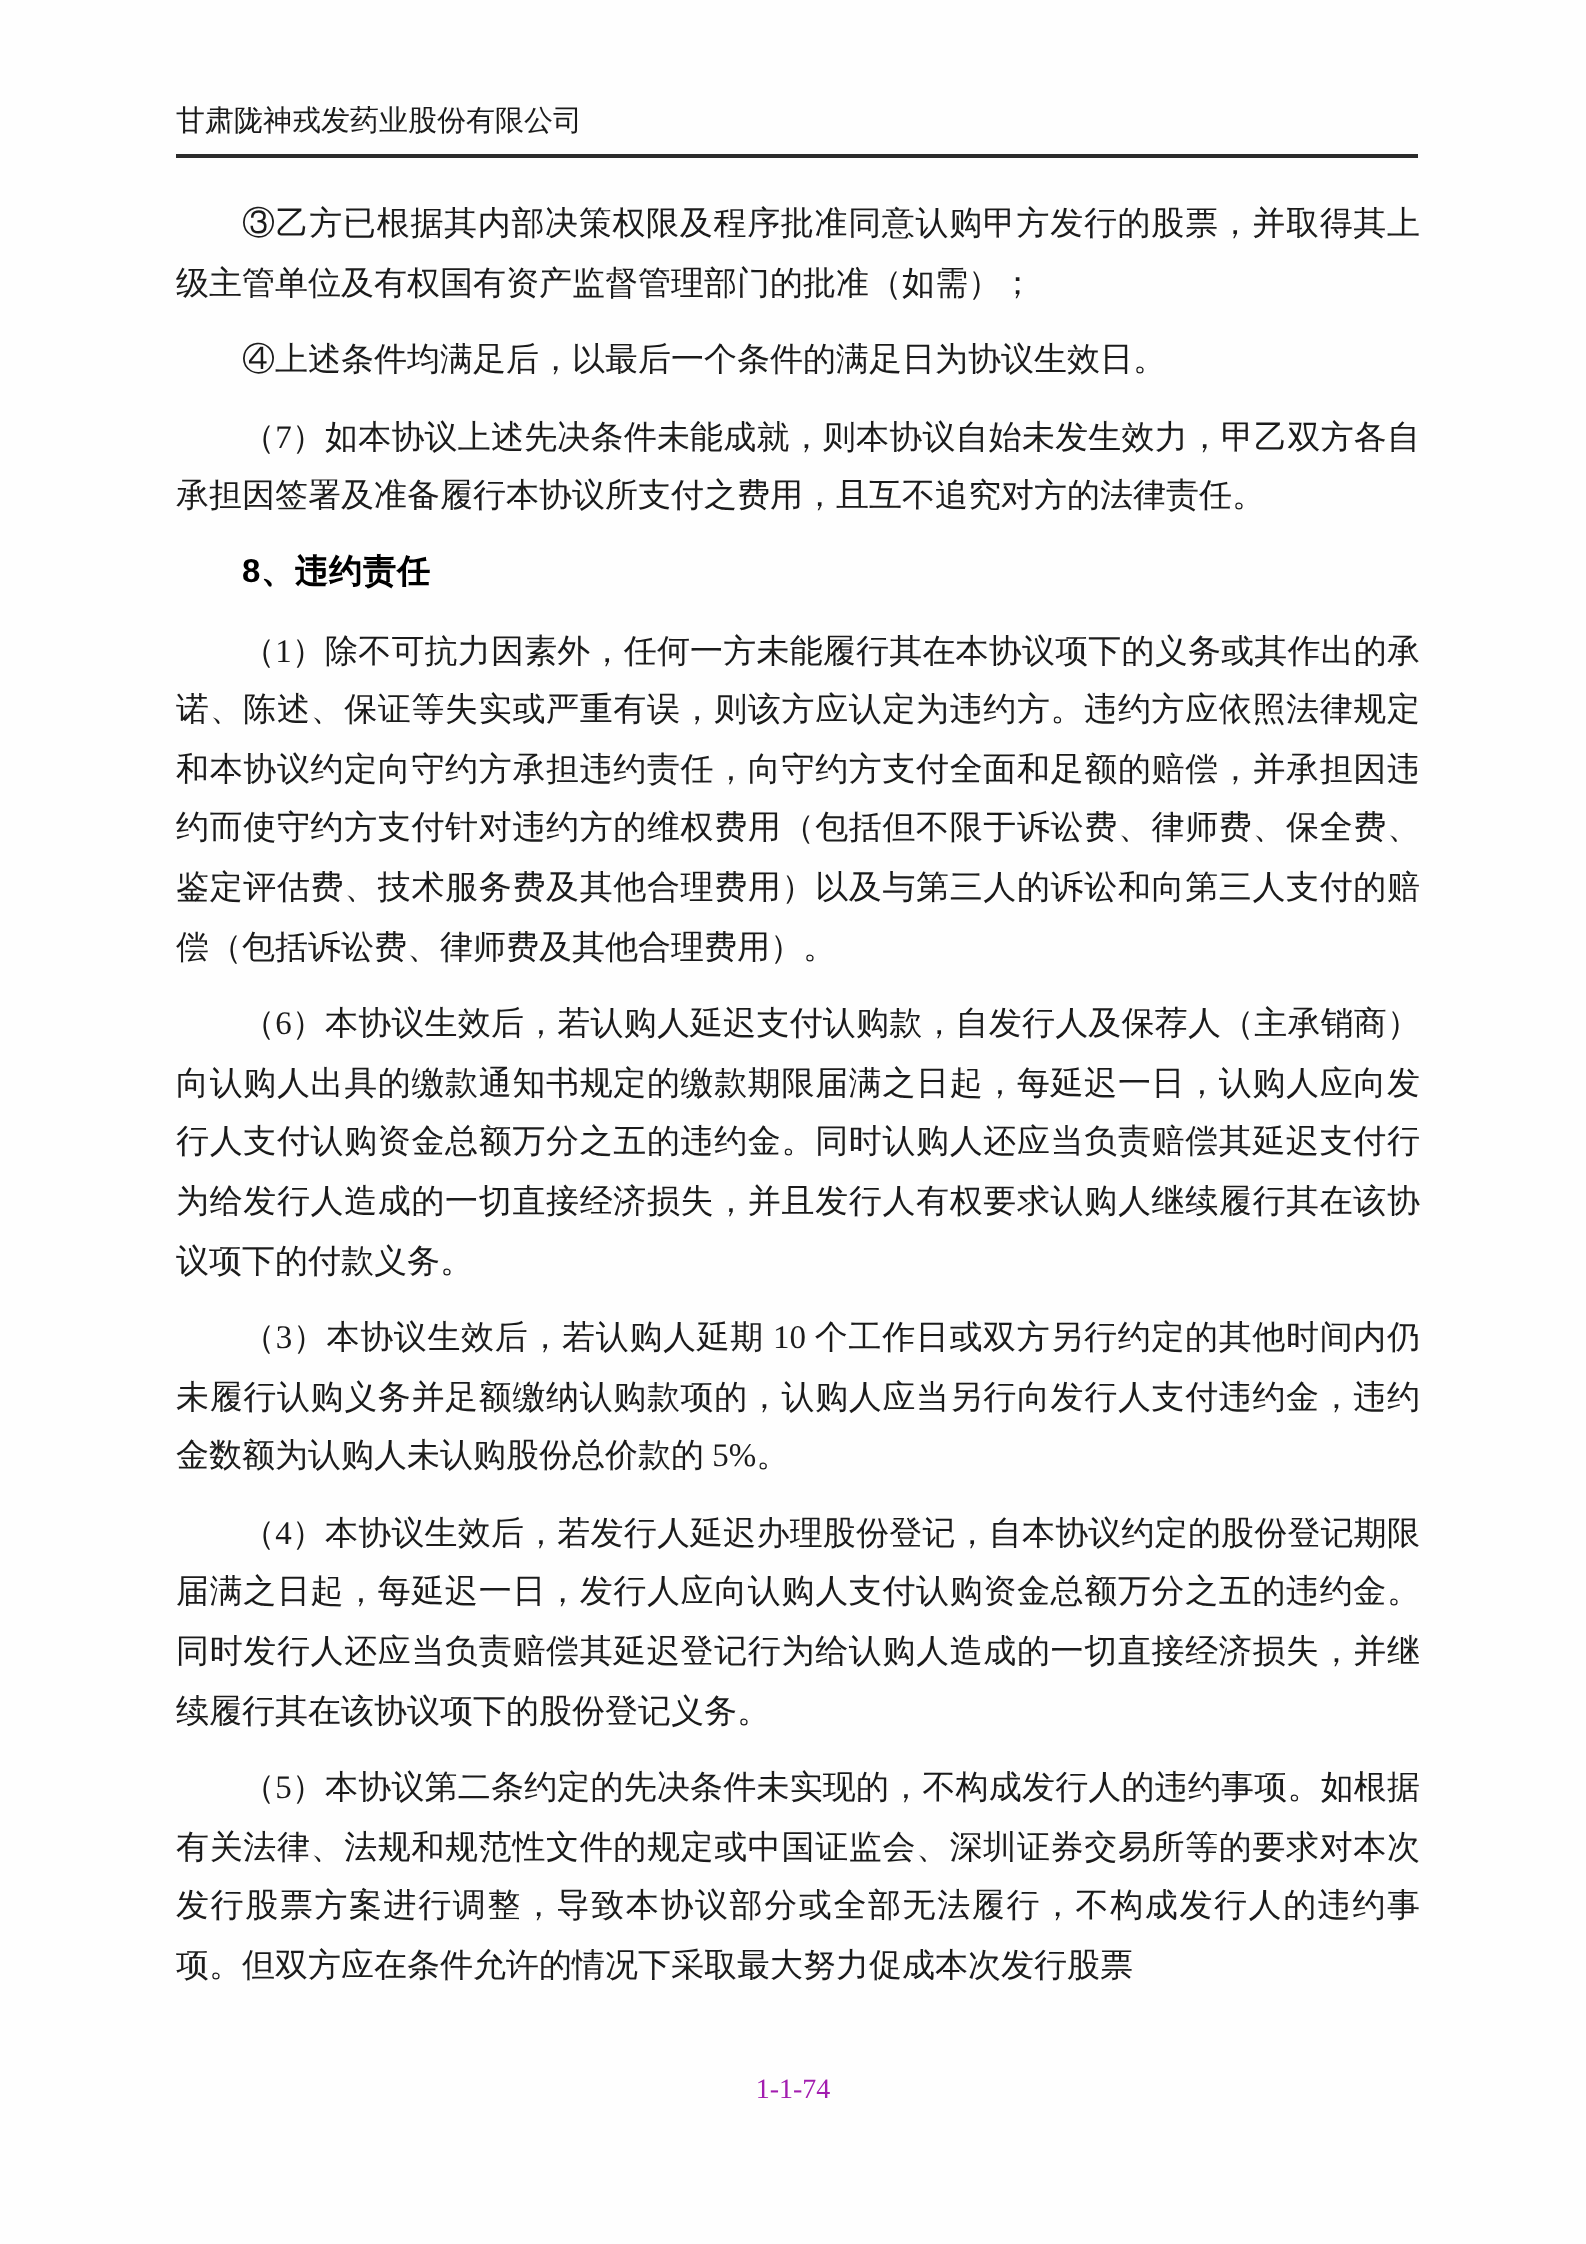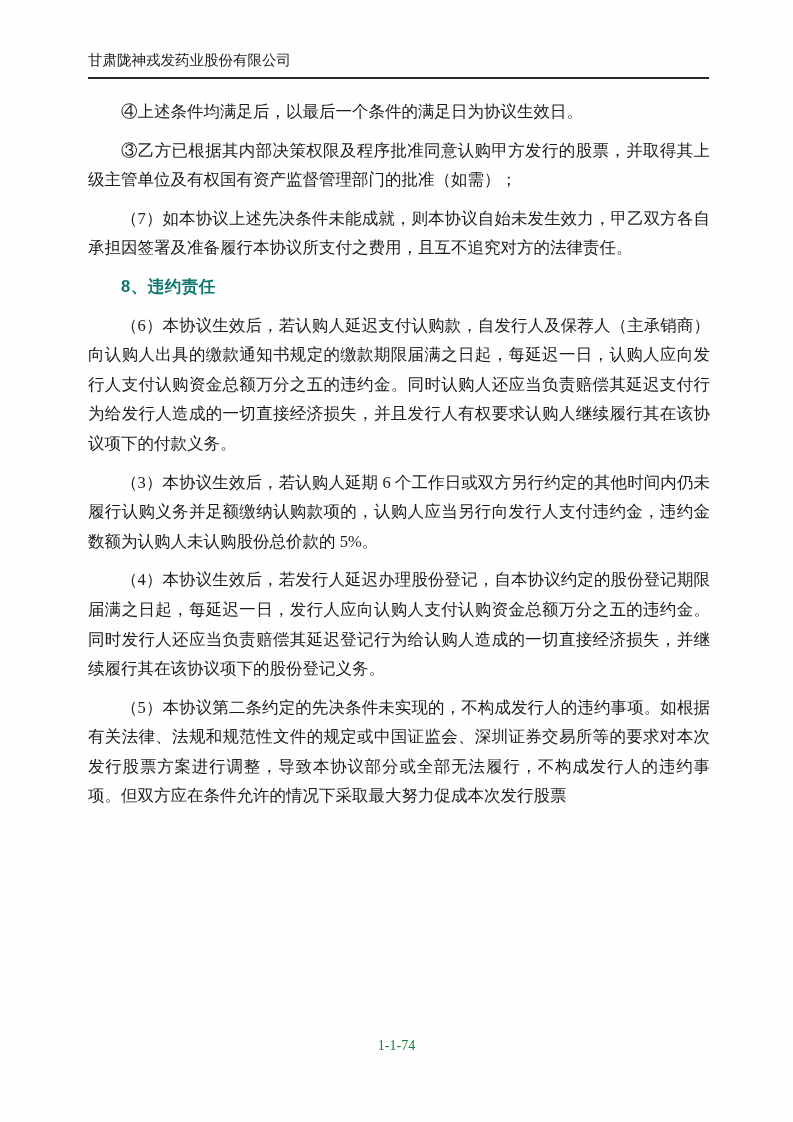--- a/index.html
+++ b/index.html
@@ -23,21 +23,20 @@
     top: 52px;
     left: 88px;
     right: 84px;
     display: flex;
     justify-content: space-between;
     align-items: flex-start;
     font-size: 14.5px;
     line-height: 18px;
     padding-bottom: 7px;
     border-bottom: 2px solid #2b2b2b;
-    font-family: Liberation Mono, monospace;
   }
   .header .company,
   .header .doc-title {
     white-space: nowrap;
   }
   .content {
     position: absolute;
     top: 97px;
     left: 88px;
     right: 83px;
@@ -51,50 +50,51 @@
     word-break: break-all;
   }
   .section-heading {
     margin: 0 0 9px 0;
     font-family: "Liberation Sans", "DejaVu Sans", sans-serif;
     font-weight: 700;
     font-size: 16.5px;
     line-height: 29.6px;
     text-indent: 2em;
     letter-spacing: 0.5px;
-    color: #0f766e;
+    color: #000000;
   }
   .footer {
     position: absolute;
     top: 1038px;
     left: 0;
     right: 0;
     text-align: center;
     font-size: 14px;
-    color: #15803d;
+    color: #a21caf;
   }
 </style>
 </head>
 <body>
 
 <div class="page">
 
   <div class="header">
     <span class="company">甘肃陇神戎发药业股份有限公司</span>
   </div>
 
   <div class="content">
+    <p class="para">③乙方已根据其内部决策权限及程序批准同意认购甲方发行的股票，并取得其上级主管单位及有权国有资产监督管理部门的批准（如需）；</p>
     <p class="para">④上述条件均满足后，以最后一个条件的满足日为协议生效日。</p>
-    <p class="para">③乙方已根据其内部决策权限及程序批准同意认购甲方发行的股票，并取得其上级主管单位及有权国有资产监督管理部门的批准（如需）；</p>
     <p class="para">（7）如本协议上述先决条件未能成就，则本协议自始未发生效力，甲乙双方各自承担因签署及准备履行本协议所支付之费用，且互不追究对方的法律责任。</p>
 
     <h3 class="section-heading">8、违约责任</h3>
 
+    <p class="para">（1）除不可抗力因素外，任何一方未能履行其在本协议项下的义务或其作出的承诺、陈述、保证等失实或严重有误，则该方应认定为违约方。违约方应依照法律规定和本协议约定向守约方承担违约责任，向守约方支付全面和足额的赔偿，并承担因违约而使守约方支付针对违约方的维权费用（包括但不限于诉讼费、律师费、保全费、鉴定评估费、技术服务费及其他合理费用）以及与第三人的诉讼和向第三人支付的赔偿（包括诉讼费、律师费及其他合理费用）。</p>
     <p class="para">（6）本协议生效后，若认购人延迟支付认购款，自发行人及保荐人（主承销商）向认购人出具的缴款通知书规定的缴款期限届满之日起，每延迟一日，认购人应向发行人支付认购资金总额万分之五的违约金。同时认购人还应当负责赔偿其延迟支付行为给发行人造成的一切直接经济损失，并且发行人有权要求认购人继续履行其在该协议项下的付款义务。</p>
-    <p class="para">（3）本协议生效后，若认购人延期 6 个工作日或双方另行约定的其他时间内仍未履行认购义务并足额缴纳认购款项的，认购人应当另行向发行人支付违约金，违约金数额为认购人未认购股份总价款的 5%。</p>
+    <p class="para">（3）本协议生效后，若认购人延期 10 个工作日或双方另行约定的其他时间内仍未履行认购义务并足额缴纳认购款项的，认购人应当另行向发行人支付违约金，违约金数额为认购人未认购股份总价款的 5%。</p>
     <p class="para">（4）本协议生效后，若发行人延迟办理股份登记，自本协议约定的股份登记期限届满之日起，每延迟一日，发行人应向认购人支付认购资金总额万分之五的违约金。同时发行人还应当负责赔偿其延迟登记行为给认购人造成的一切直接经济损失，并继续履行其在该协议项下的股份登记义务。</p>
     <p class="para">（5）本协议第二条约定的先决条件未实现的，不构成发行人的违约事项。如根据有关法律、法规和规范性文件的规定或中国证监会、深圳证券交易所等的要求对本次发行股票方案进行调整，导致本协议部分或全部无法履行，不构成发行人的违约事项。但双方应在条件允许的情况下采取最大努力促成本次发行股票</p>
   </div>
 
   <div class="footer">
     <span>1-1-74</span>
   </div>
 
 </div>
 

